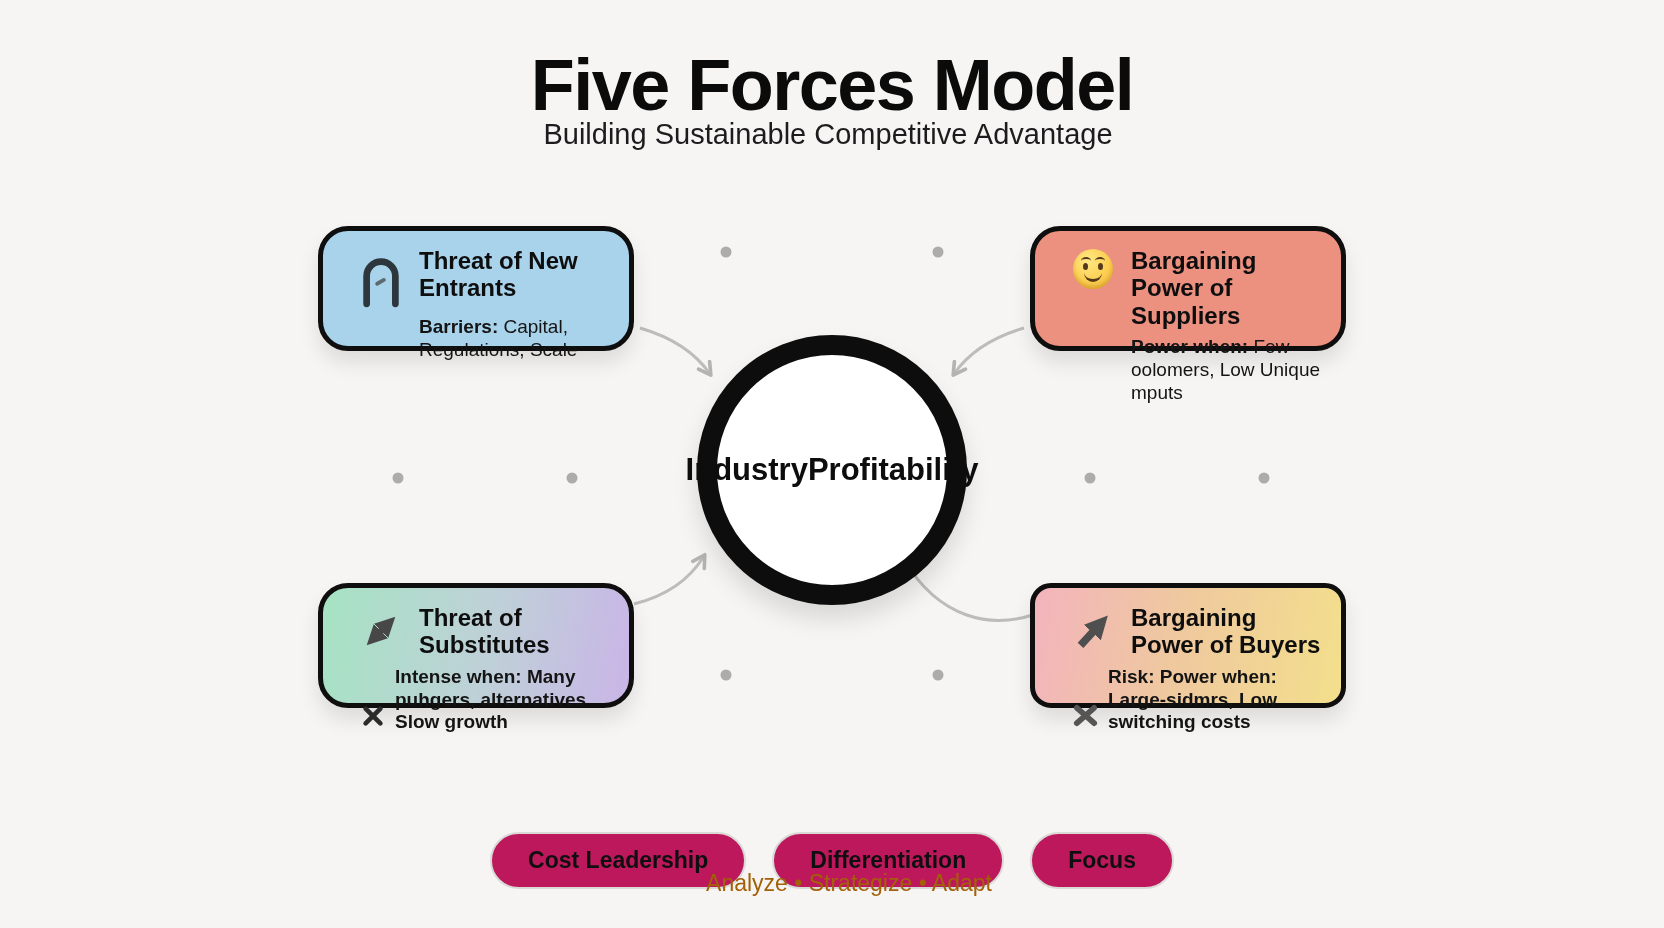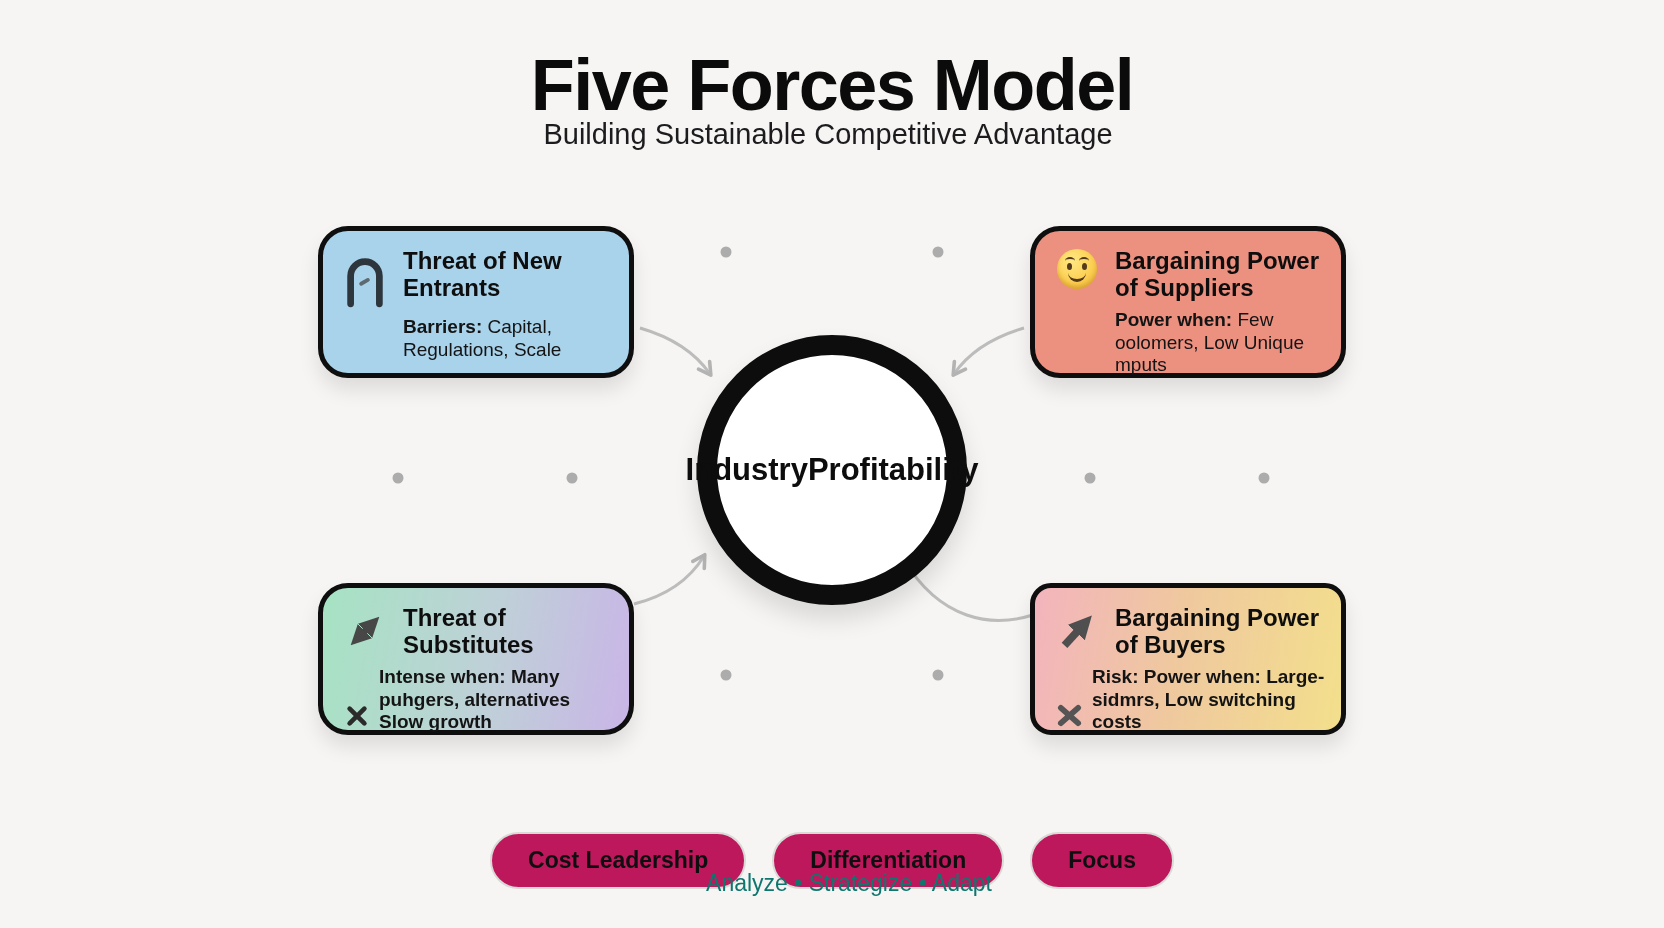--- a/index.html
+++ b/index.html
@@ -7,22 +7,22 @@
     position:relative;width:1664px;height:928px;overflow:hidden;
     background:#f6f5f3;
     font-family:"Liberation Sans","DejaVu Sans",sans-serif;color:#101010;
   }
   
   .title{position:absolute;top:44px;left:0;right:0;text-align:center;
     font-size:72px;font-weight:800;letter-spacing:-1.5px;color:#0b0b0b;}
   .subtitle{position:absolute;top:118px;left:0;right:8px;text-align:center;
     font-size:29px;font-weight:500;color:#1c1c1e;}
   
-  .force-box{position:absolute;width:316px;height:152px;box-sizing:border-box;
-    border:5px solid #0e0e0e;border-radius:30px;padding:16px 16px 0 18px;
+  .force-box{position:absolute;width:316px;height:125px;box-sizing:border-box;
+    border:5px solid #0e0e0e;border-radius:30px;padding:16px 16px 0 34px;
     box-shadow:0 12px 20px rgba(0,0,0,0.10);}
   .box-entrants{left:318px;top:226px;background:#a9d2eb;}
   .box-suppliers{left:1030px;top:226px;background:#ec9080;}
   .box-substitutes{left:318px;top:583px;background:linear-gradient(100deg,#a6e3c3 0%,#bfd0d8 55%,#c9b5e7 100%);}
   .box-buyers{left:1030px;top:583px;background:linear-gradient(100deg,#f3b4bd 0%,#efc89f 45%,#f3df8c 100%);border-radius:21px;}
   .head{display:flex;gap:14px;align-items:flex-start;}
   .icon-col{width:48px;flex:none;display:flex;justify-content:center;}
   .box-title{margin:0;font-size:24px;font-weight:700;line-height:1.14;color:#0e0e0e;max-width:212px;}
   .box-body{font-size:19px;line-height:1.2;color:#141414;}
   .indent{margin-left:62px;margin-top:7px;max-width:212px;}
@@ -44,21 +44,21 @@
     display:flex;flex-direction:row;justify-content:center;align-items:center;
     font-size:31px;font-weight:700;line-height:1.2;text-align:center;color:#0d0d0d;
     box-shadow:0 14px 24px rgba(0,0,0,0.12);}
   
   .pill-row{position:absolute;top:788px;left:0;right:0;display:flex;justify-content:center;gap:26px;}
   .pill{background:#be185d;border:2.5px solid #d9d9d6;border-radius:999px;
     padding:13px 36px;font-size:23px;font-weight:700;color:#0f0f0f;cursor:pointer;
     font-family:inherit;margin-top:44px;}
   
   .footer{position:absolute;top:870px;left:0;right:0;text-align:center;
-    font-size:23px;font-weight:400;color:#0f766e;padding-left:34px;}
+    font-size:23px;font-weight:400;color:#a16207;padding-left:34px;}
   .overlay{position:absolute;left:0;top:0;pointer-events:none;}
 </style>
 </head>
 <body>
 
 <div class="canvas">
 
   <div class="title">Five Forces Model</div>
   <div class="subtitle">Building Sustainable Competitive Advantage</div>
 

